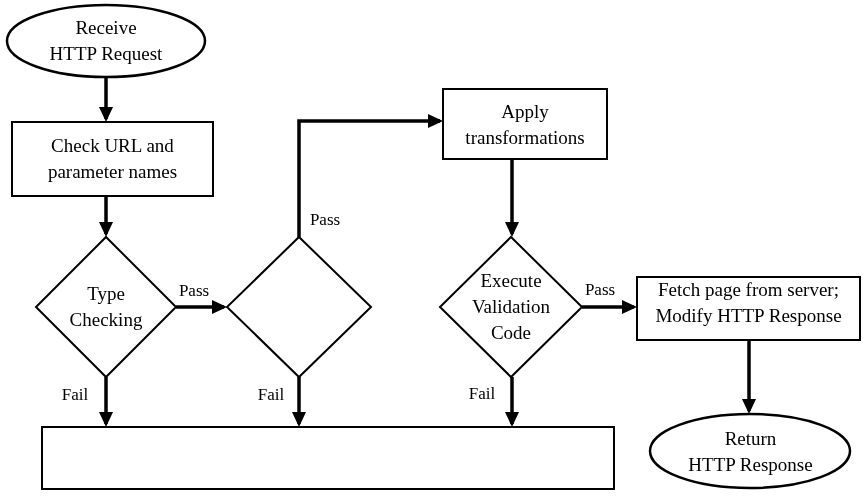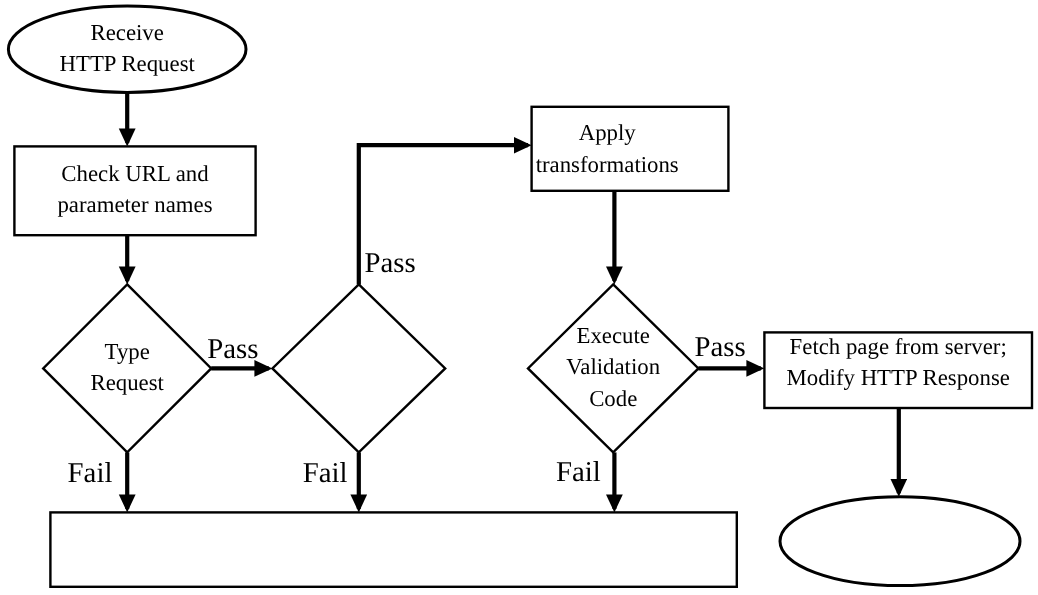--- a/index.html
+++ b/index.html
@@ -28,21 +28,21 @@
     text-align: center;
     white-space: pre-line;
     font-size: 19px;
     line-height: 26px;
     color: #000000;
     pointer-events: none;
   }
   .edge-label {
     position: absolute;
     transform: translate(-50%, -50%);
-    font-size: 24px;
+    font-size: 17px;
     line-height: 22px;
     color: #000000;
     white-space: nowrap;
     pointer-events: none;
   }
 </style>
 </head>
 <body>
 
 <div class="canvas">
@@ -93,34 +93,36 @@
     <path d="M512,377 L512,424" fill="none" stroke="#000000" stroke-width="3.5" marker-end="url(#arrowhead)"></path>
   </svg>
 
   <div class="node-label" style="left:12px; top:122px; width:201px; height:74px;">Check URL and
 parameter names</div>
 
   <div class="node-label" style="left:7px; top:5px; width:198px; height:72px;">Receive
 HTTP Request</div>
 
   <div class="node-label" style="left:36px; top:237px; width:140px; height:140px;">Type
-Request</div>
+Checking</div>
 
 
-  <div class="node-label" style="left:424px; top:89px; width:164px; height:72px;">Apply
+  <div class="node-label" style="left:443px; top:89px; width:164px; height:72px;">Apply
 transformations</div>
 
   <div class="node-label" style="left:440px; top:237px; width:142px; height:140px;">Execute
 Validation
 Code</div>
 
   <div class="node-label" style="left:637px; top:277px; width:223px; height:51px;">Fetch page from server;
 Modify HTTP Response</div>
 
 
+  <div class="node-label" style="left:650px; top:414px; width:201px; height:75px;">Return
+HTTP Response</div>
 
   <div class="edge-label" style="left:194px; top:291px;">Pass</div>
 
   <div class="edge-label" style="left:325px; top:220px;">Pass</div>
 
   <div class="edge-label" style="left:600px; top:290px;">Pass</div>
 
   <div class="edge-label" style="left:75px; top:395px;">Fail</div>
 
   <div class="edge-label" style="left:271px; top:395px;">Fail</div>

